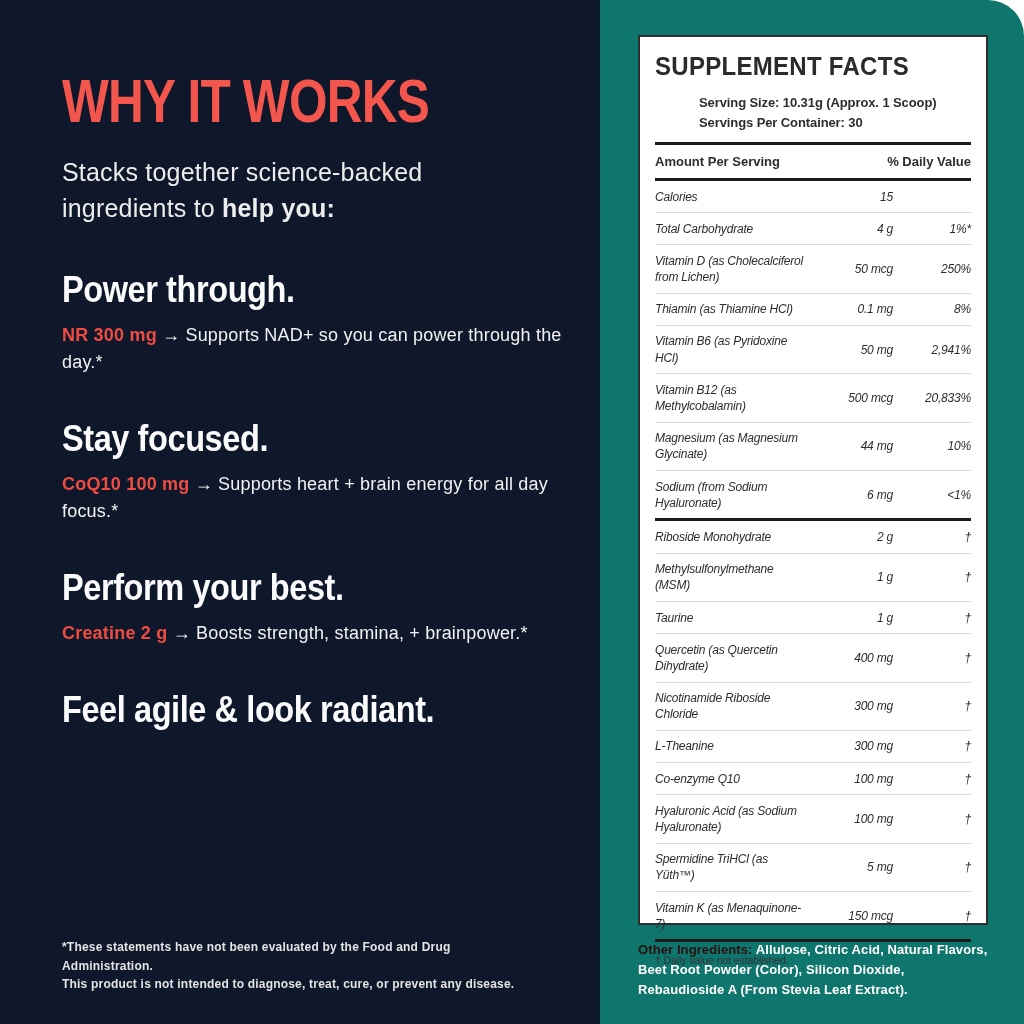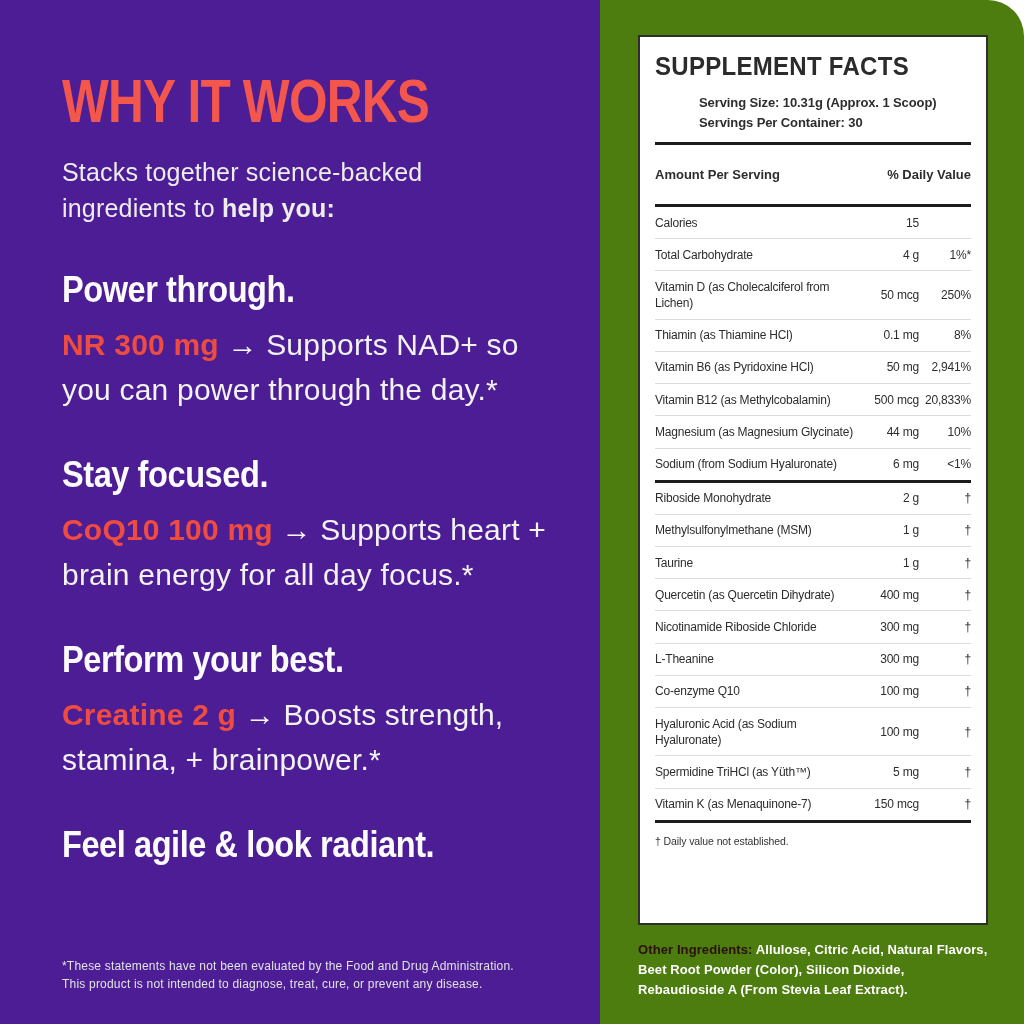--- a/index.html
+++ b/index.html
@@ -5,73 +5,73 @@
   html,body{margin:0;padding:0;}
   body{
     width:1024px;height:1024px;position:relative;overflow:hidden;
     background:#ffffff;
     font-family:"Liberation Sans", sans-serif;
     -webkit-font-smoothing:antialiased;
   }
   
   .left-panel{
     position:absolute;left:0;top:0;width:600px;height:1024px;
-    background:#4c1d95;color:#f0f0f0;
+    background:#0f172a;color:#f0f0f0;
     padding:58px 50px 0 62px;box-sizing:border-box;
   }
   .why-title{
     font-size:62px;font-weight:700;letter-spacing:-1px;
     color:#f3564c;transform:scaleX(.80);transform-origin:left center;
     white-space:nowrap;margin:12px 0 22px 0;line-height:1;
   }
   .intro{
     font-size:25px;line-height:1.45;color:#ededed;width:440px;
     letter-spacing:.2px;margin-bottom:26px;
   }
   .intro b{font-weight:700;}
   .benefit{margin-top:44px;width:500px;}
   .benefit-heading{
     font-size:37px;font-weight:700;letter-spacing:-.5px;color:#fbfbfb;
     transform:scaleX(.88);transform-origin:left center;white-space:nowrap;
     line-height:1;margin-bottom:14px;
   }
   .benefit-line{
-    font-size:30px;line-height:1.5;color:#f2f2f2;letter-spacing:.2px;
+    font-size:18px;line-height:1.5;color:#f2f2f2;letter-spacing:.2px;
   }
   .benefit-line .ing{color:#ef4c41;font-weight:700;}
   .benefit-line .arrow{color:#fafafa;}
   .left-disclaimer{
     position:absolute;left:62px;bottom:30px;width:470px;
-    font-size:12px;line-height:1.55;color:#e3e3e3;letter-spacing:.2px;
+    font-size:12px;line-height:1.55;color:#e3e3e3;letter-spacing:.2px;font-weight:bold;
   }
   
   .right-panel{
     position:absolute;left:600px;top:0;width:424px;height:1024px;
-    background:#4d7c0f;border-top-right-radius:36px;
+    background:#0f766e;border-top-right-radius:36px;
   }
   .facts-card{
     position:absolute;left:38px;top:35px;width:350px;height:890px;
     background:#ffffff;border:2px solid #2e2e2e;box-sizing:border-box;
     padding:13px 15px 10px 15px;color:#2d2d2d;
   }
   .facts-title{
     font-size:25px;font-weight:700;letter-spacing:.3px;color:#2b2b2b;
     transform:scaleX(.96);transform-origin:left center;white-space:nowrap;
     margin:2px 0 12px 0;
   }
   .serving-line{font-size:13px;font-weight:700;line-height:1.5;letter-spacing:-.1px;margin-left:44px;}
   .thick-rule{height:3px;background:#1c1c1c;margin:10px 0 0 0;}
   .col-header{
     display:flex;justify-content:space-between;align-items:flex-end;
-    padding:22px 0;font-size:13px;font-weight:700;border-bottom:3px solid #1c1c1c;
+    padding:9px 0;font-size:13px;font-weight:700;border-bottom:3px solid #1c1c1c;
   }
   .fact-row{
-    display:flex;align-items:center;gap:0;
+    display:flex;align-items:center;gap:26px;
     padding:7.5px 0;border-bottom:1px solid #dcdcdc;
-    font-size:12px;letter-spacing:-.2px;line-height:1.35;
+    font-size:12px;letter-spacing:-.2px;line-height:1.35;font-style:italic;
   }
   .fact-row:last-child{border-bottom:none;}
   .fr-name{flex:1;}
   .fr-amt{width:58px;text-align:right;white-space:nowrap;}
   .fr-dv{width:52px;text-align:right;white-space:nowrap;}
   .group-divider{height:3px;background:#1c1c1c;}
   .footnotes{padding-top:9px;font-size:10.5px;line-height:1.8;letter-spacing:-.1px;color:#333;}
   .other-ingredients{
     position:absolute;left:38px;top:940px;width:352px;
     font-size:13px;font-weight:700;line-height:1.55;letter-spacing:.1px;

